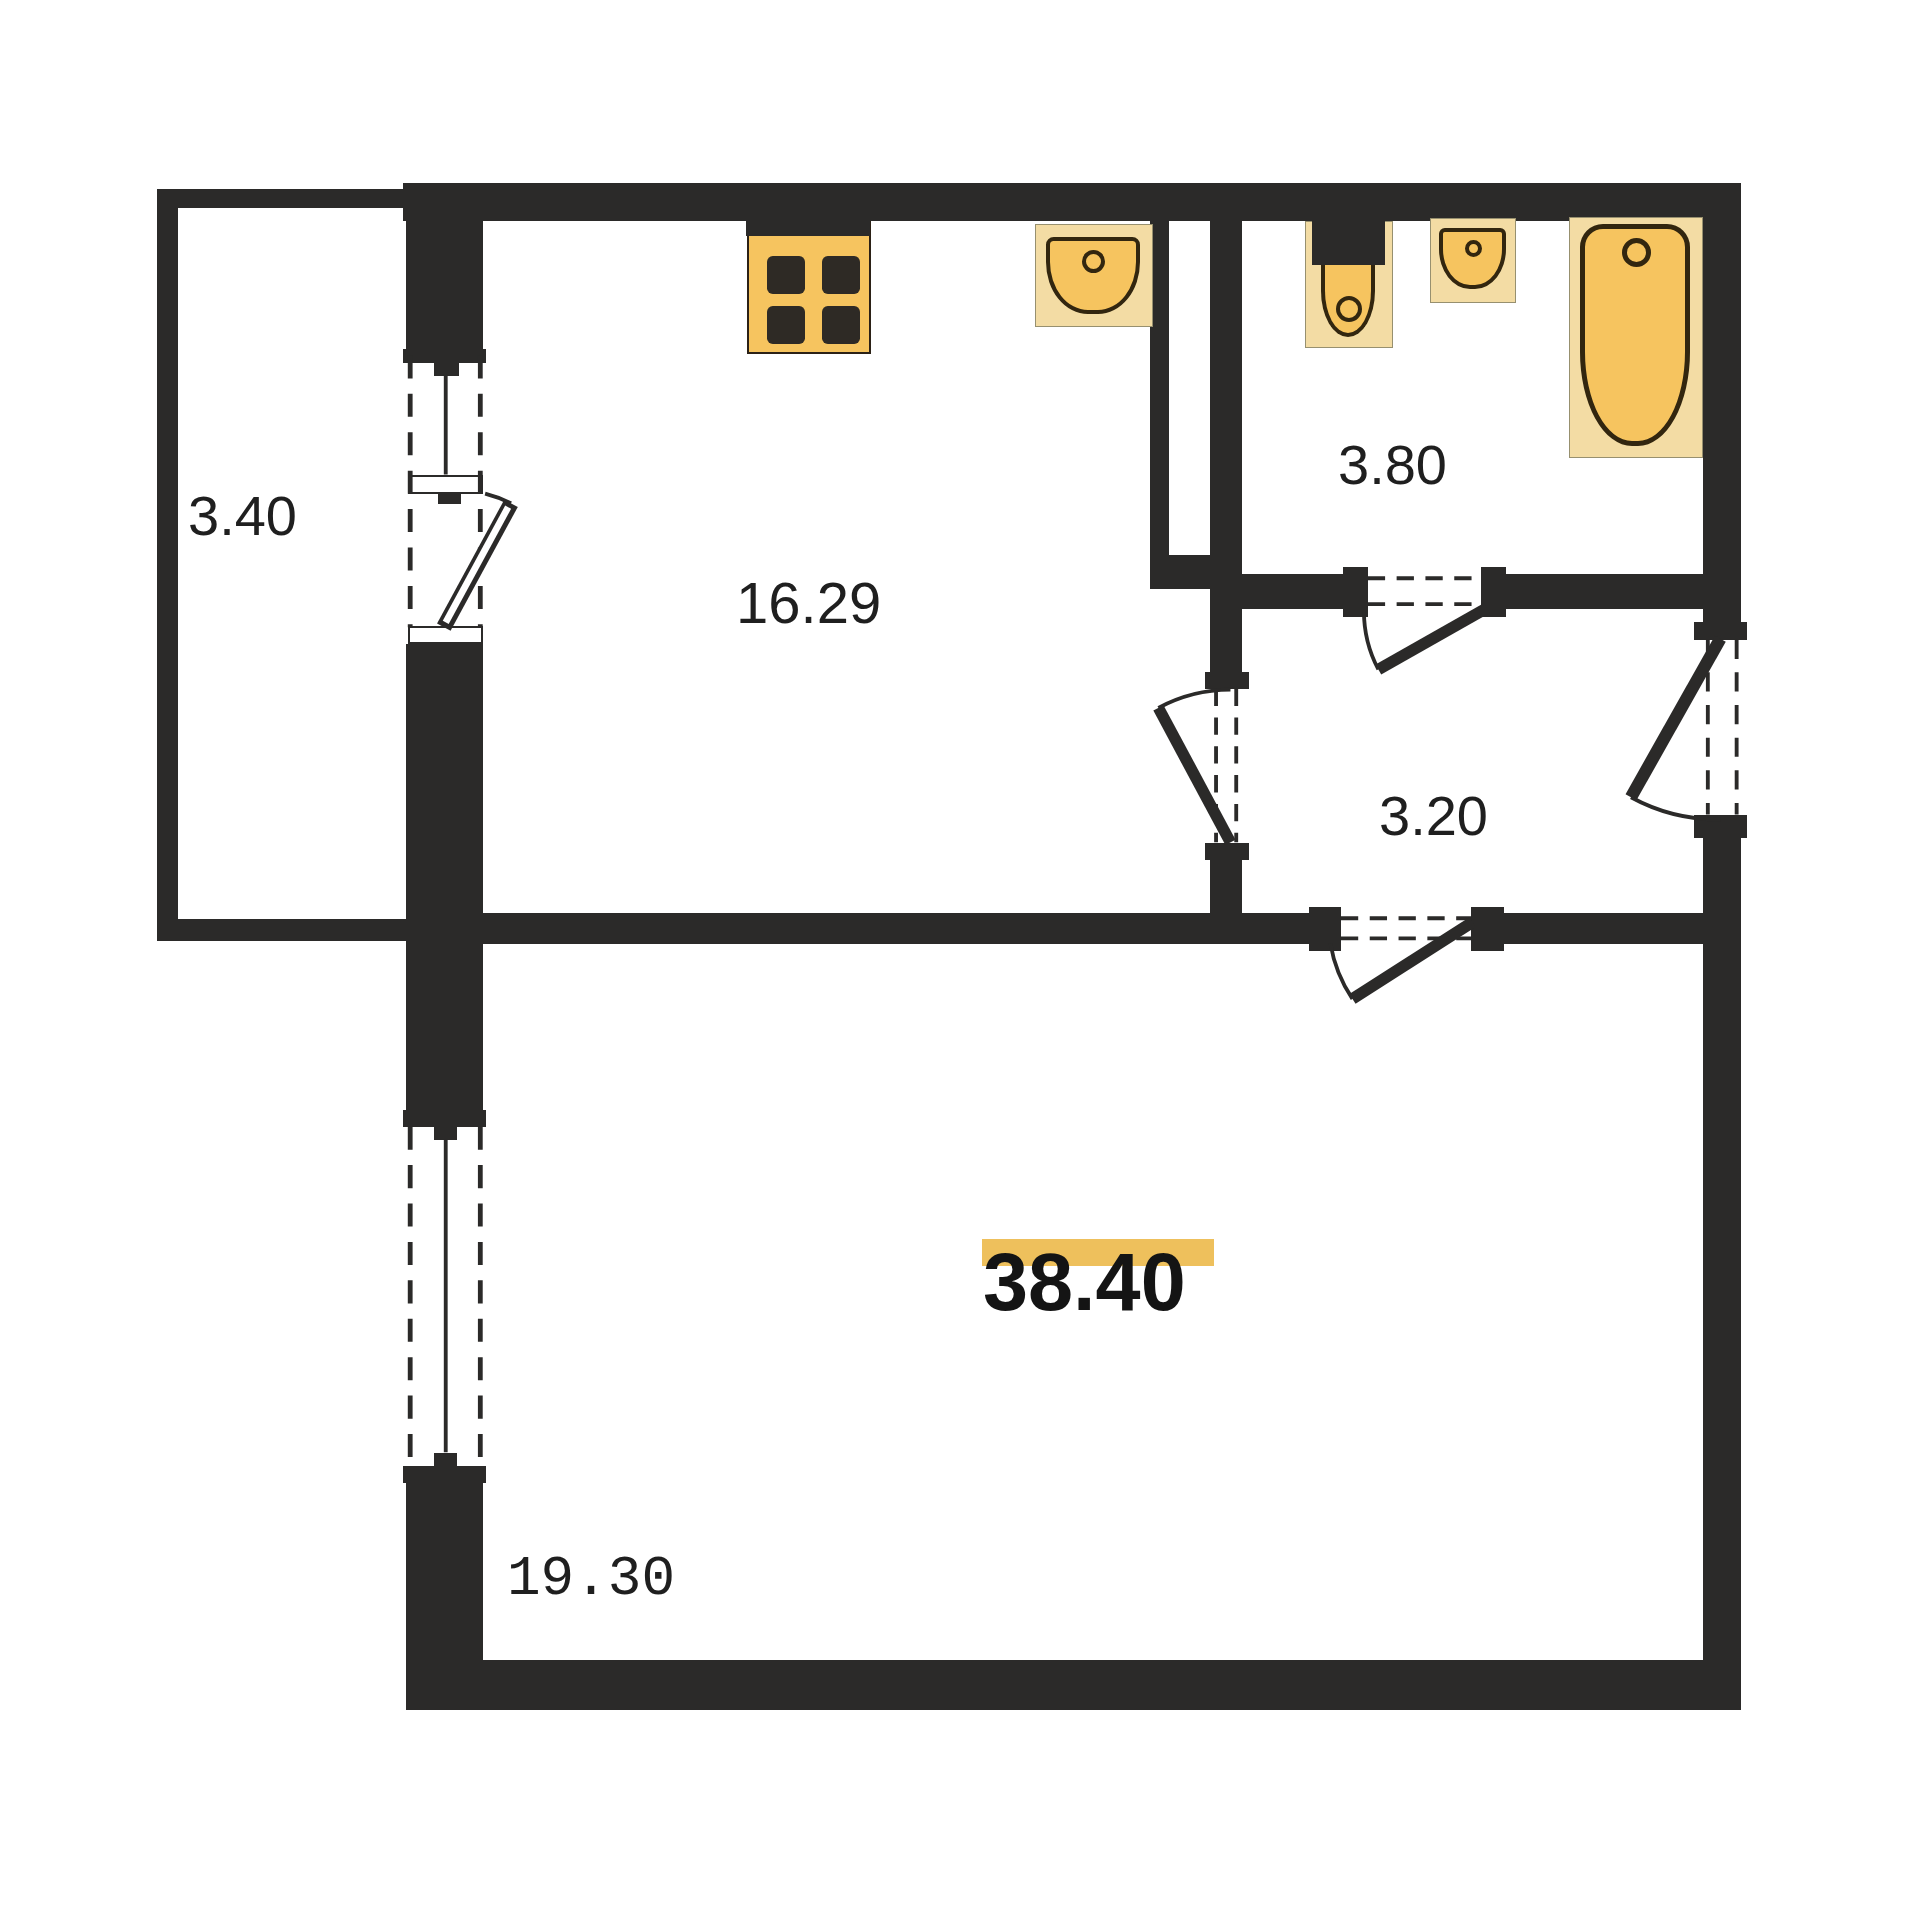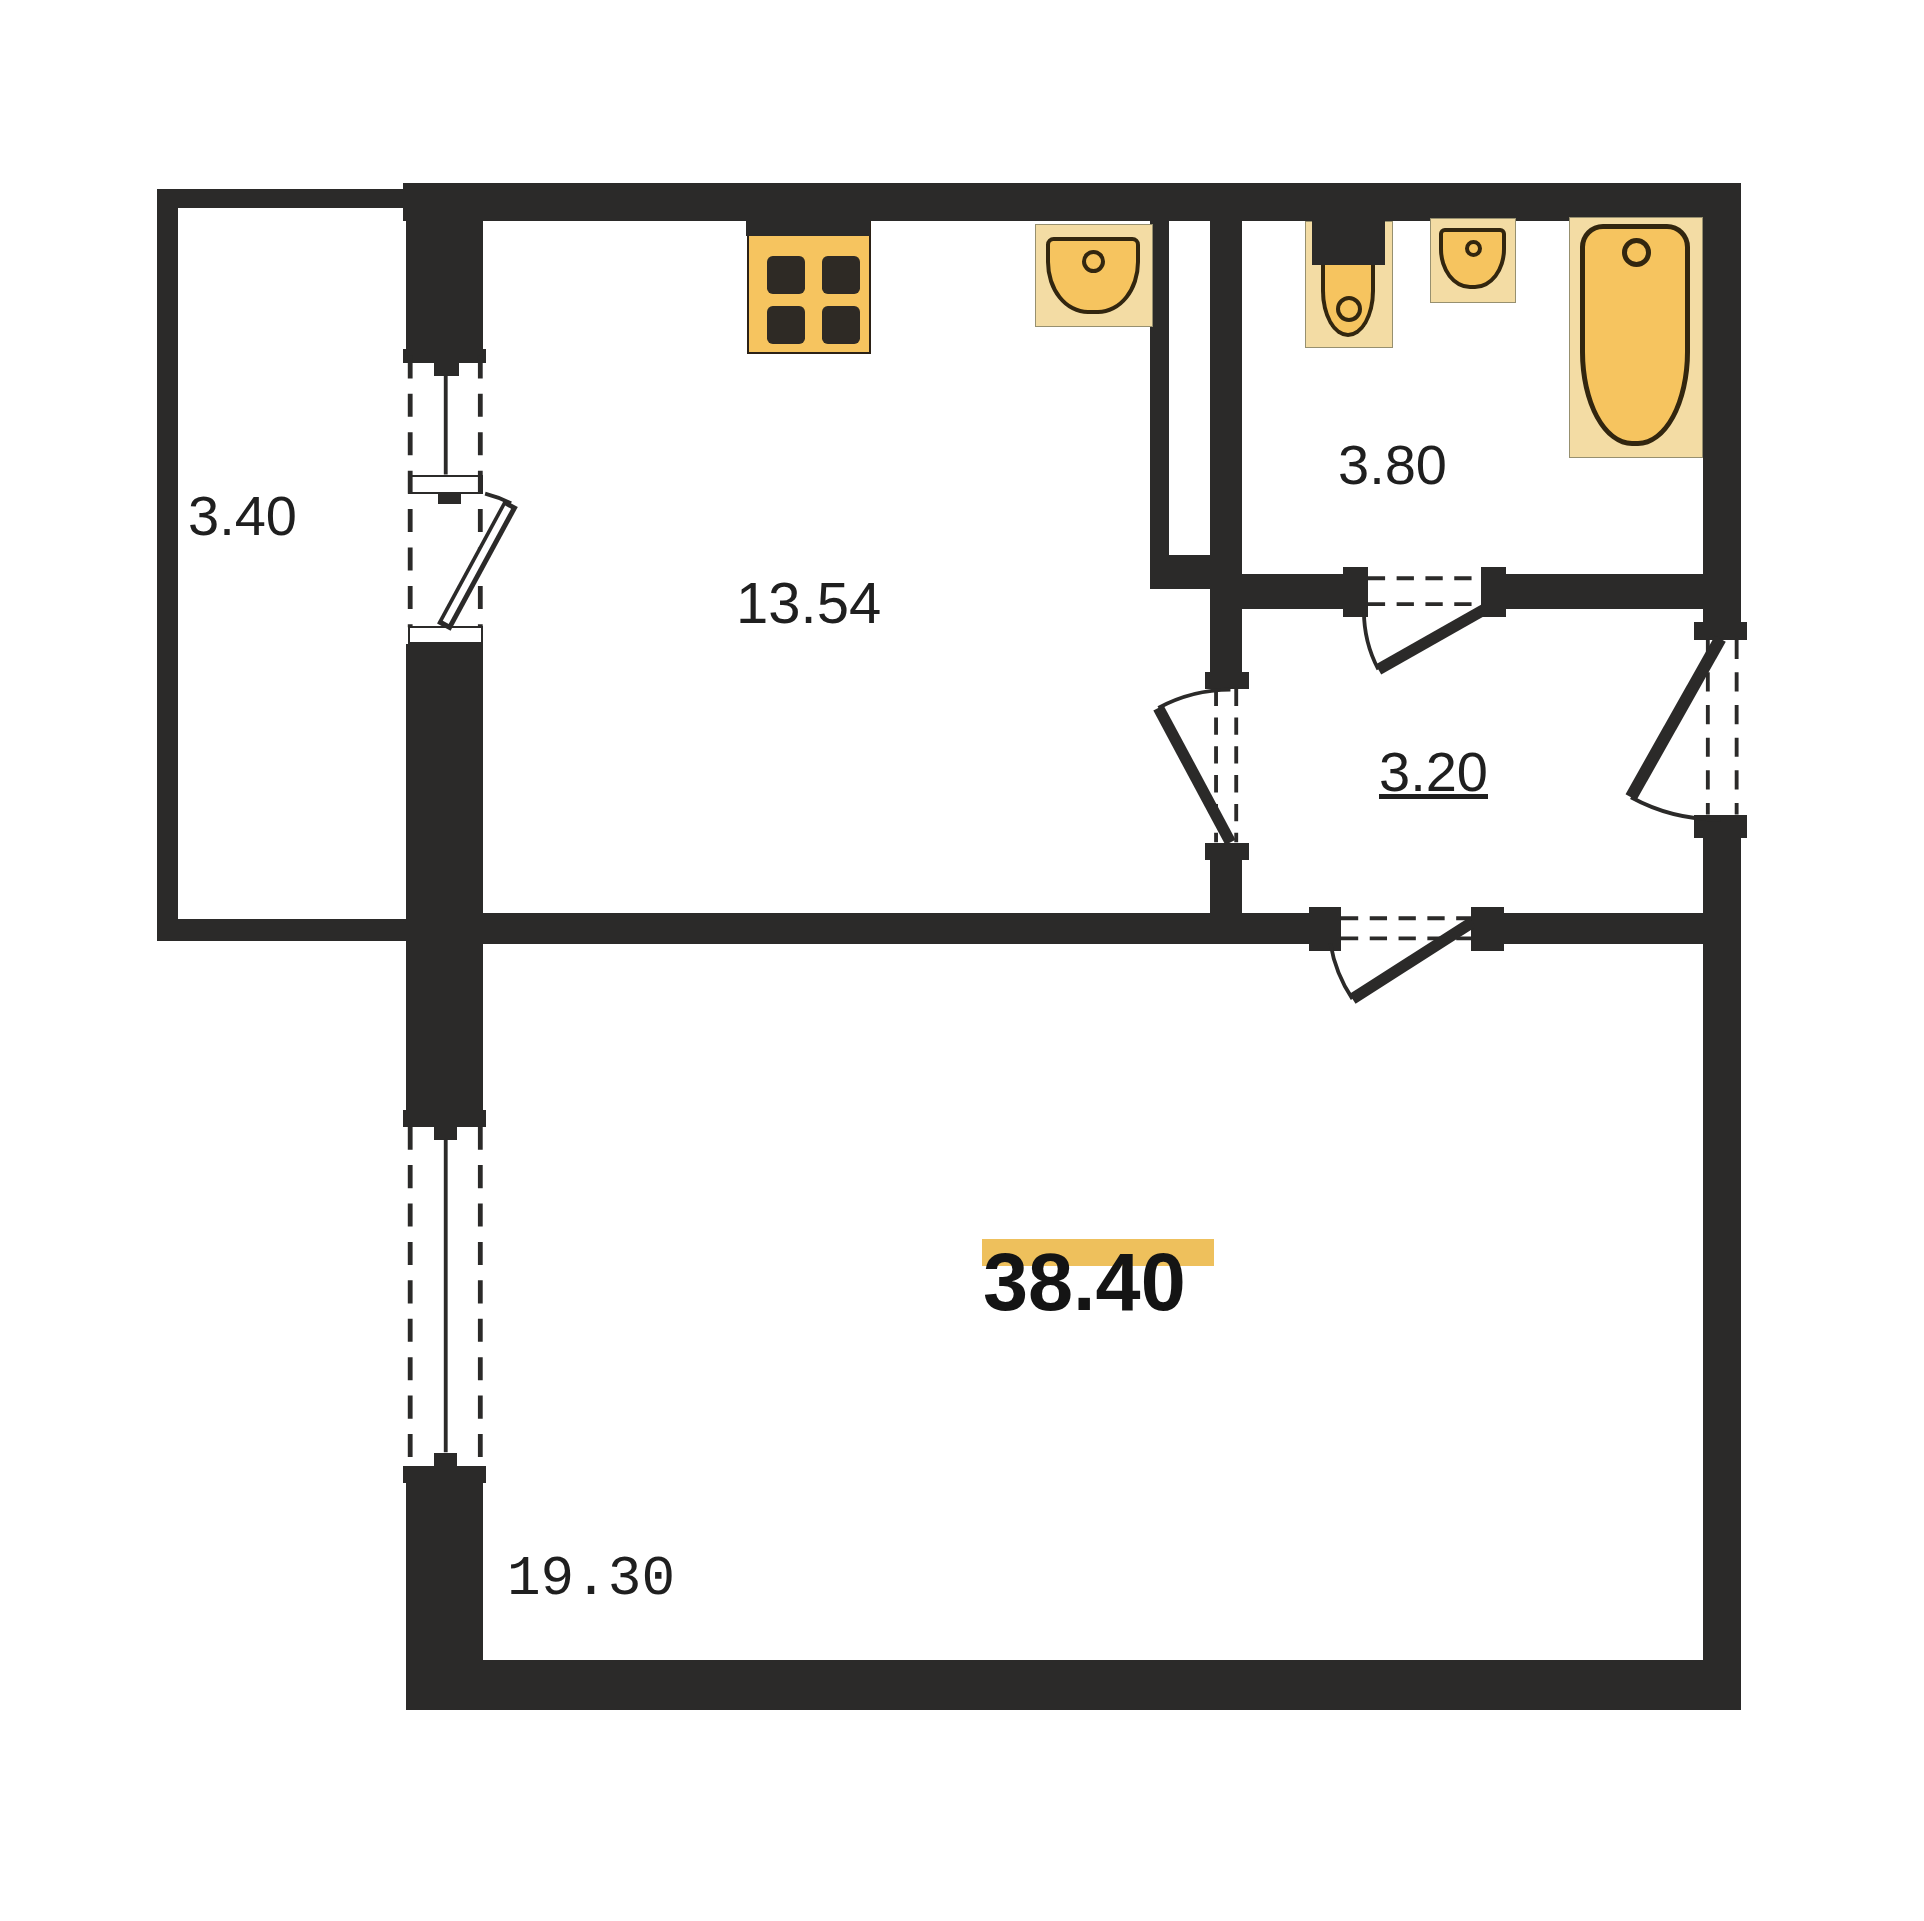--- a/index.html
+++ b/index.html
@@ -123,22 +123,22 @@
     <line x1="1533" y1="960" x2="1408" y2="1040" stroke="#2b2a29" stroke-width="12"></line>
     <path d="M 1408 1040 A 149 149 0 0 1 1385 982" stroke="#2b2a29" stroke-width="4"></path>
 
     <line x1="1778" y1="666" x2="1778" y2="848" stroke="#2b2a29" stroke-width="4" stroke-dasharray="20 14"></line>
     <line x1="1808" y1="666" x2="1808" y2="848" stroke="#2b2a29" stroke-width="4" stroke-dasharray="20 14"></line>
     <line x1="1791" y1="665" x2="1698" y2="830" stroke="#2b2a29" stroke-width="13"></line>
     <path d="M 1698 830 A 188 188 0 0 0 1791 853" stroke="#2b2a29" stroke-width="4"></path>
   </svg>
 
   <div class="label" style="left:188px;top:488px;">3.40</div>
-  <div class="label" style="left:736px;top:574px;font-size:58px;">13.54</div>
+  <div class="label" style="left:736px;top:574px;font-size:58px;">16.29</div>
   <div class="label" style="left:1338px;top:437px;">3.80</div>
-  <div class="label" style="left:1379px;top:744px;text-decoration:underline;">3.20</div>
+  <div class="label" style="left:1379px;top:788px;">3.20</div>
   <div class="label" style="left:507px;top:1551px;font-family:Liberation Mono, monospace;">19.30</div>
 
   <div class="highlight-bar" style="left:982px;top:1239px;width:232px;height:27px;"></div>
   <div class="label-total" style="left:983px;top:1242px;">38.40</div>
 
 </div>
 
 
 </body></html>

